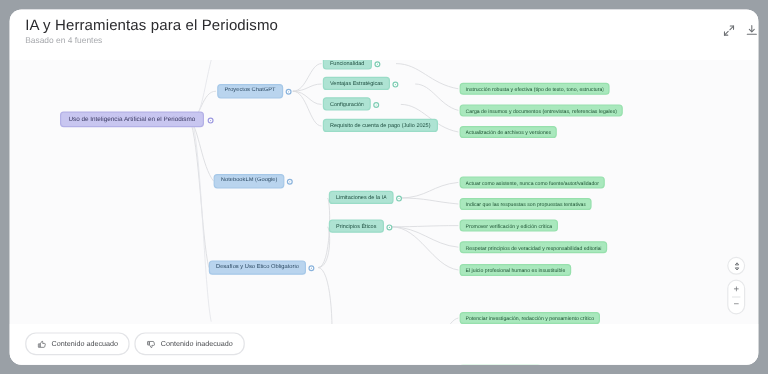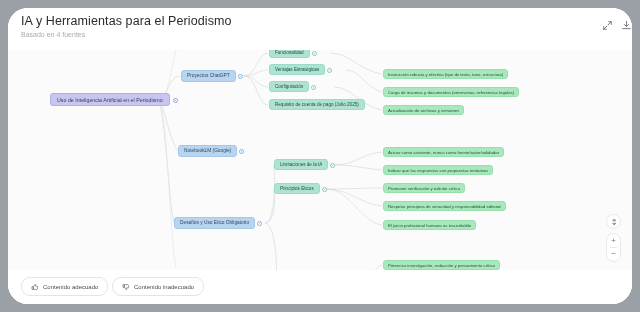--- a/index.html
+++ b/index.html
@@ -3,21 +3,21 @@
 <meta charset="utf-8">
 <style>
   html,body{margin:0;padding:0;}
   body{
     width:640px;height:312px;overflow:hidden;
     background:#9aa0a6;
     font-family:"Liberation Sans","DejaVu Sans",sans-serif;
   }
   #app{
     position:absolute;left:8px;top:8px;width:624px;height:296px;
-    background:#ffffff;border-radius:20px;overflow:hidden;
+    background:#ffffff;border-radius:10px;overflow:hidden;
   }
   
   #header{
     position:absolute;left:0;top:0;width:624px;height:42px;
     background:#ffffff;z-index:30;
   }
   #title{
     position:absolute;left:13px;top:6px;
     font-size:12.5px;color:#2b2b2e;letter-spacing:.1px;
   }

